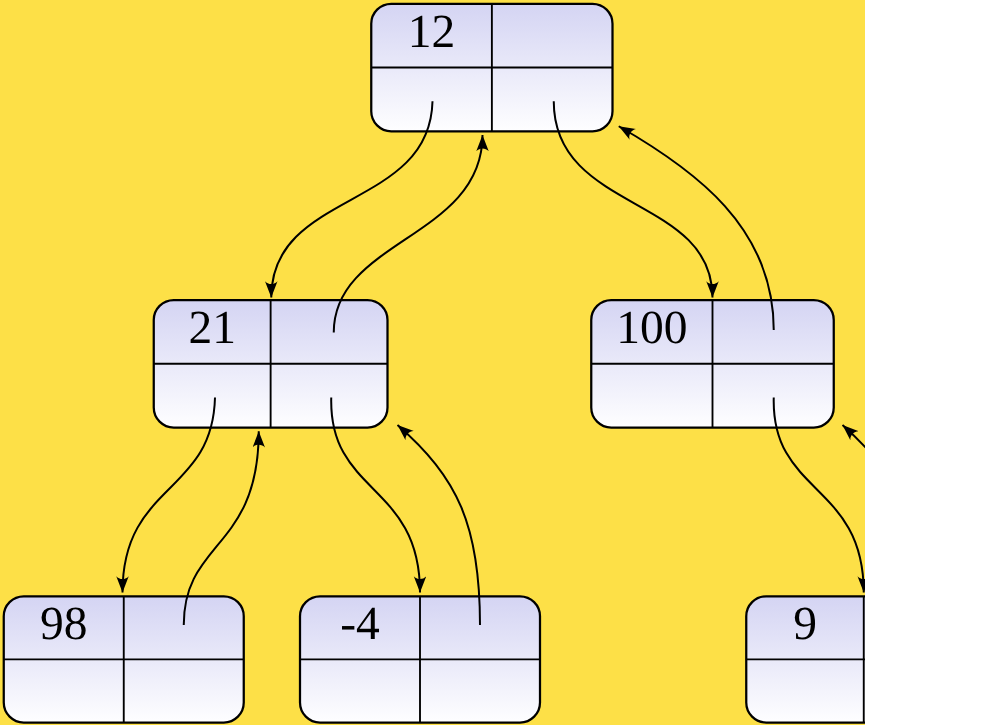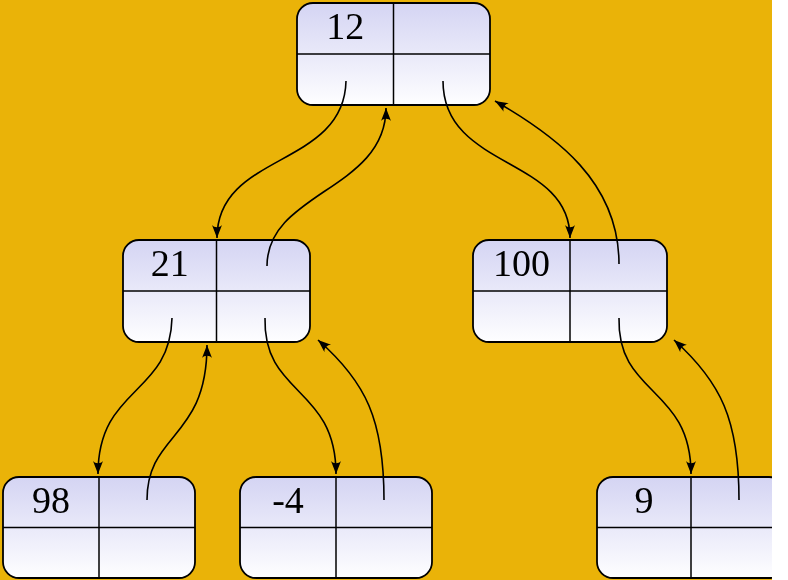--- a/index.html
+++ b/index.html
@@ -2,23 +2,23 @@
 <html><head>
 <meta charset="utf-8">
 <style>
   html, body {
     margin: 0;
     padding: 0;
     background: #ffffff;
   }
   .canvas {
     position: relative;
-    width: 772px;
+    width: 692px;
     height: 580px;
-    background: #eab308;
+    background: #fde047;
     overflow: hidden;
   }
   svg {
     display: block;
   }
   .node-value {
     font-family: "Liberation Serif", "DejaVu Serif", serif;
     font-size: 38px;
     fill: #000000;
   }

